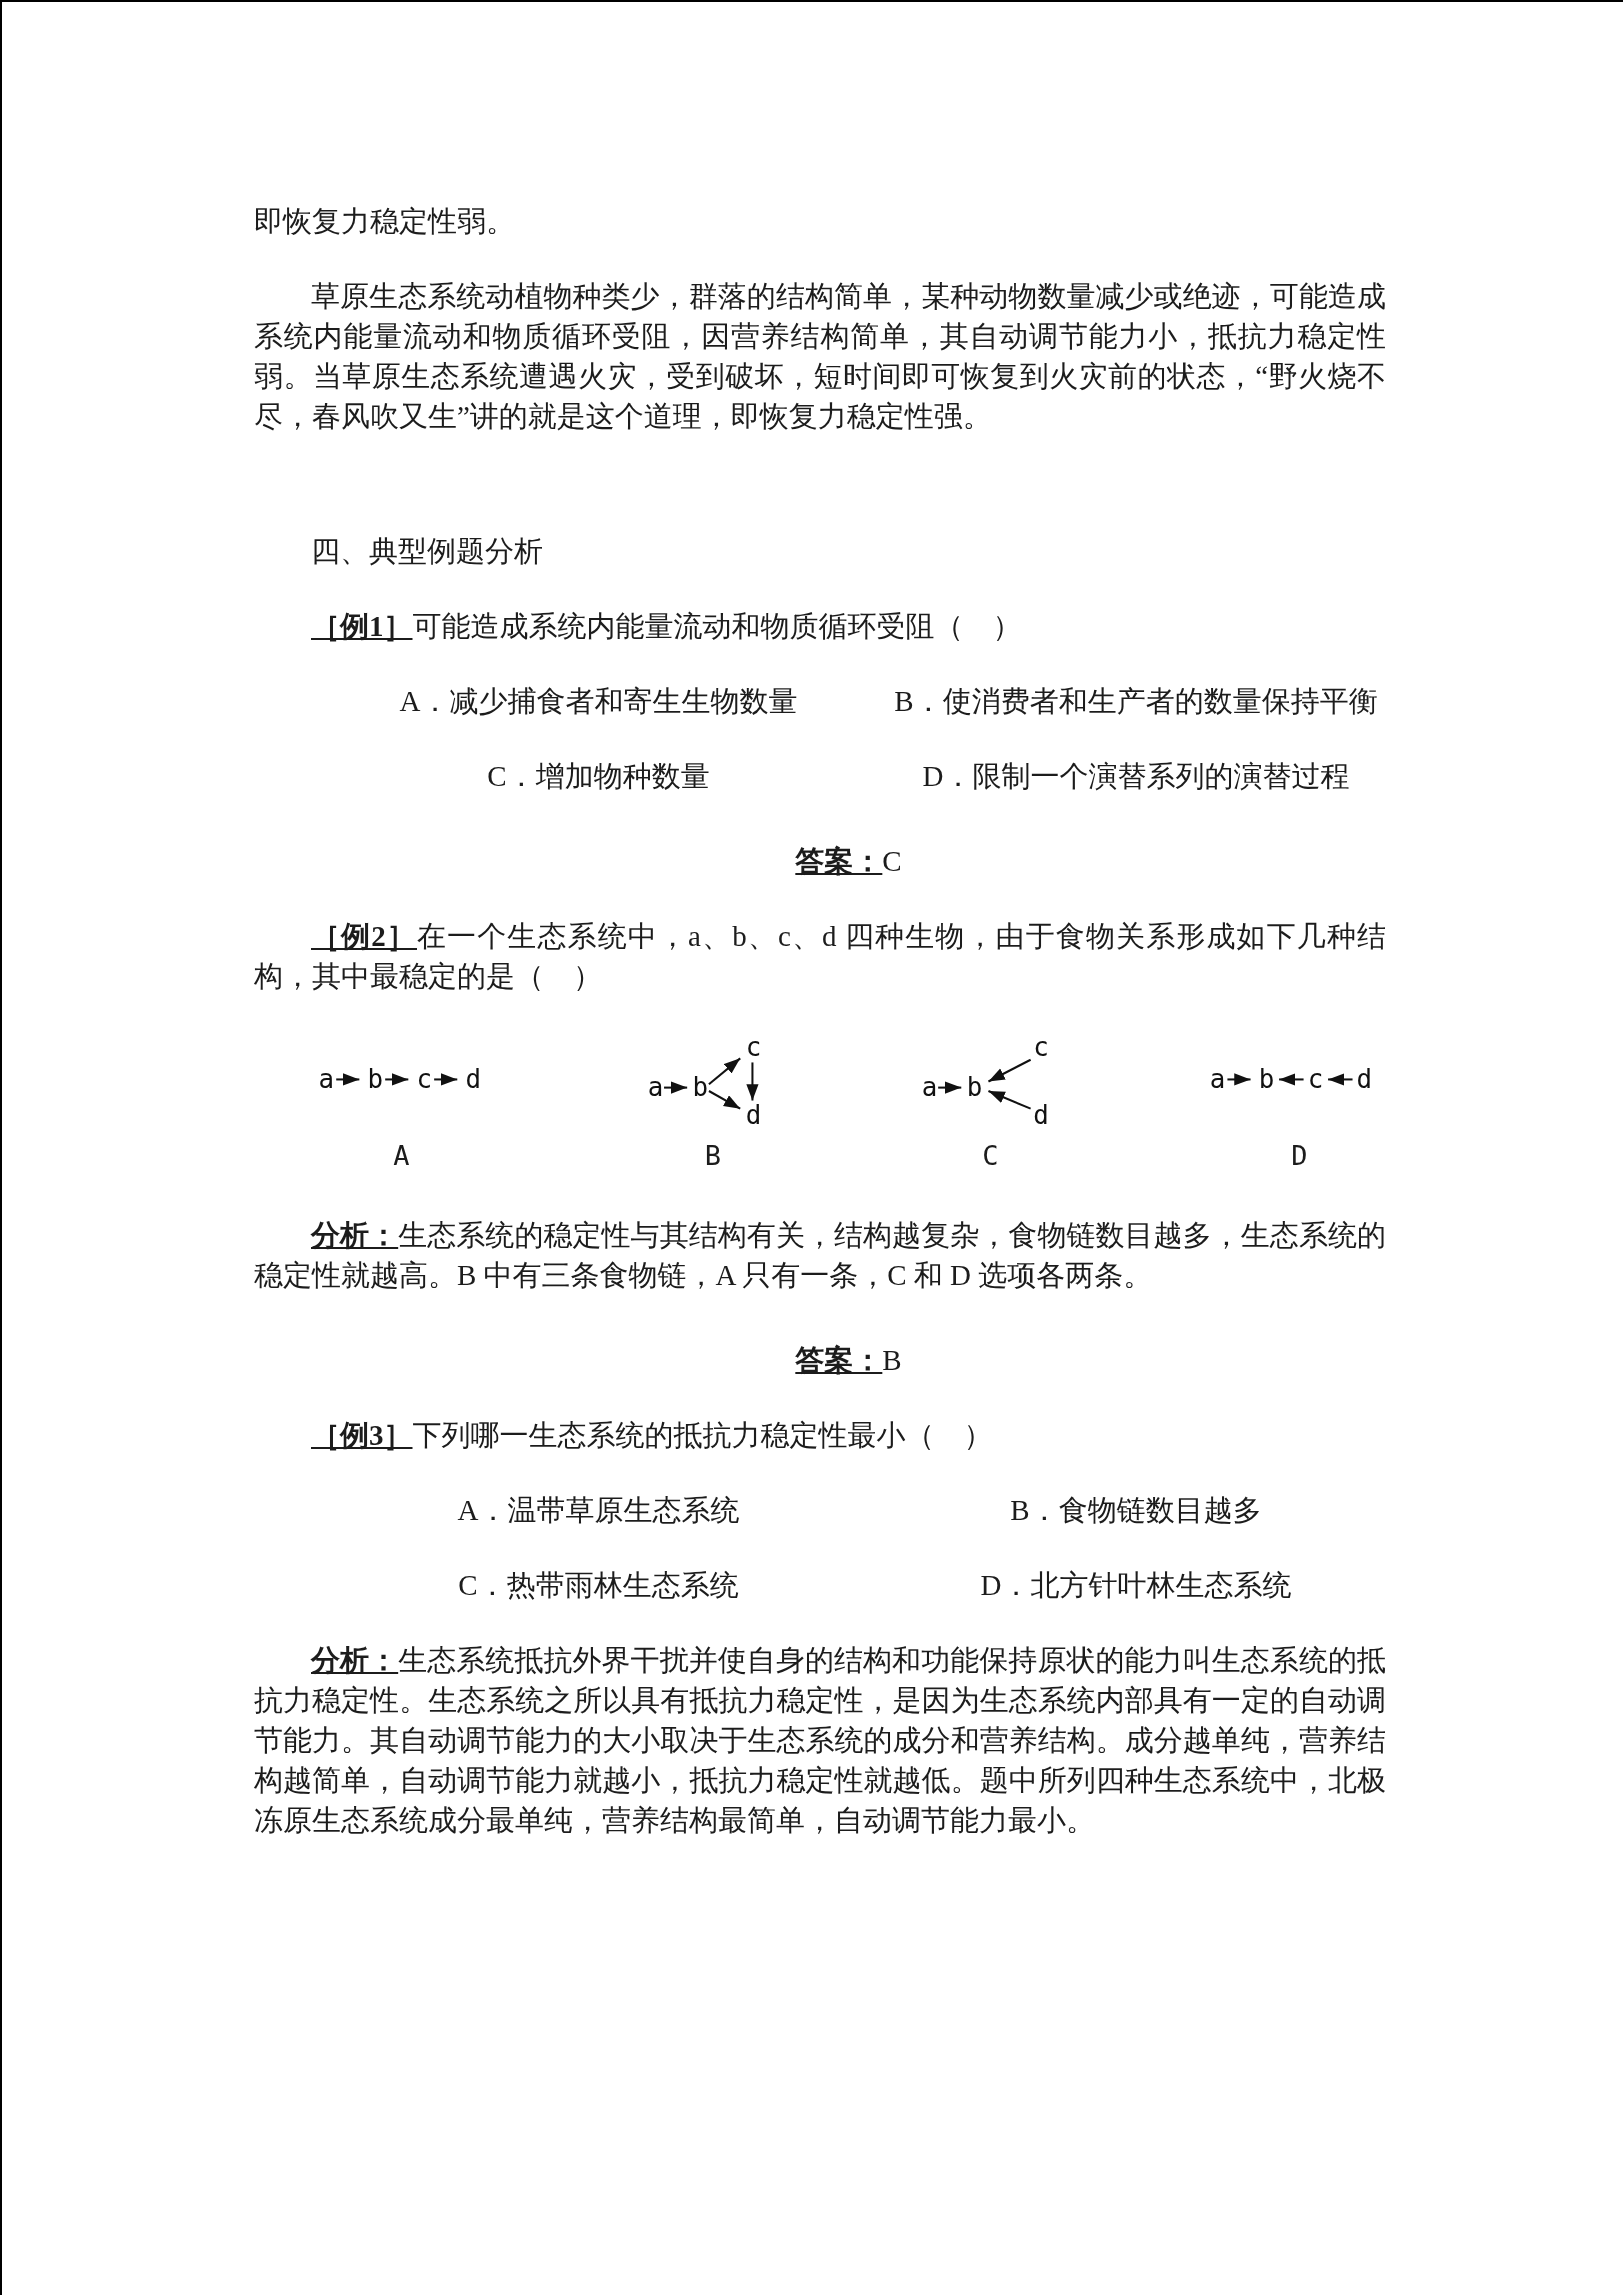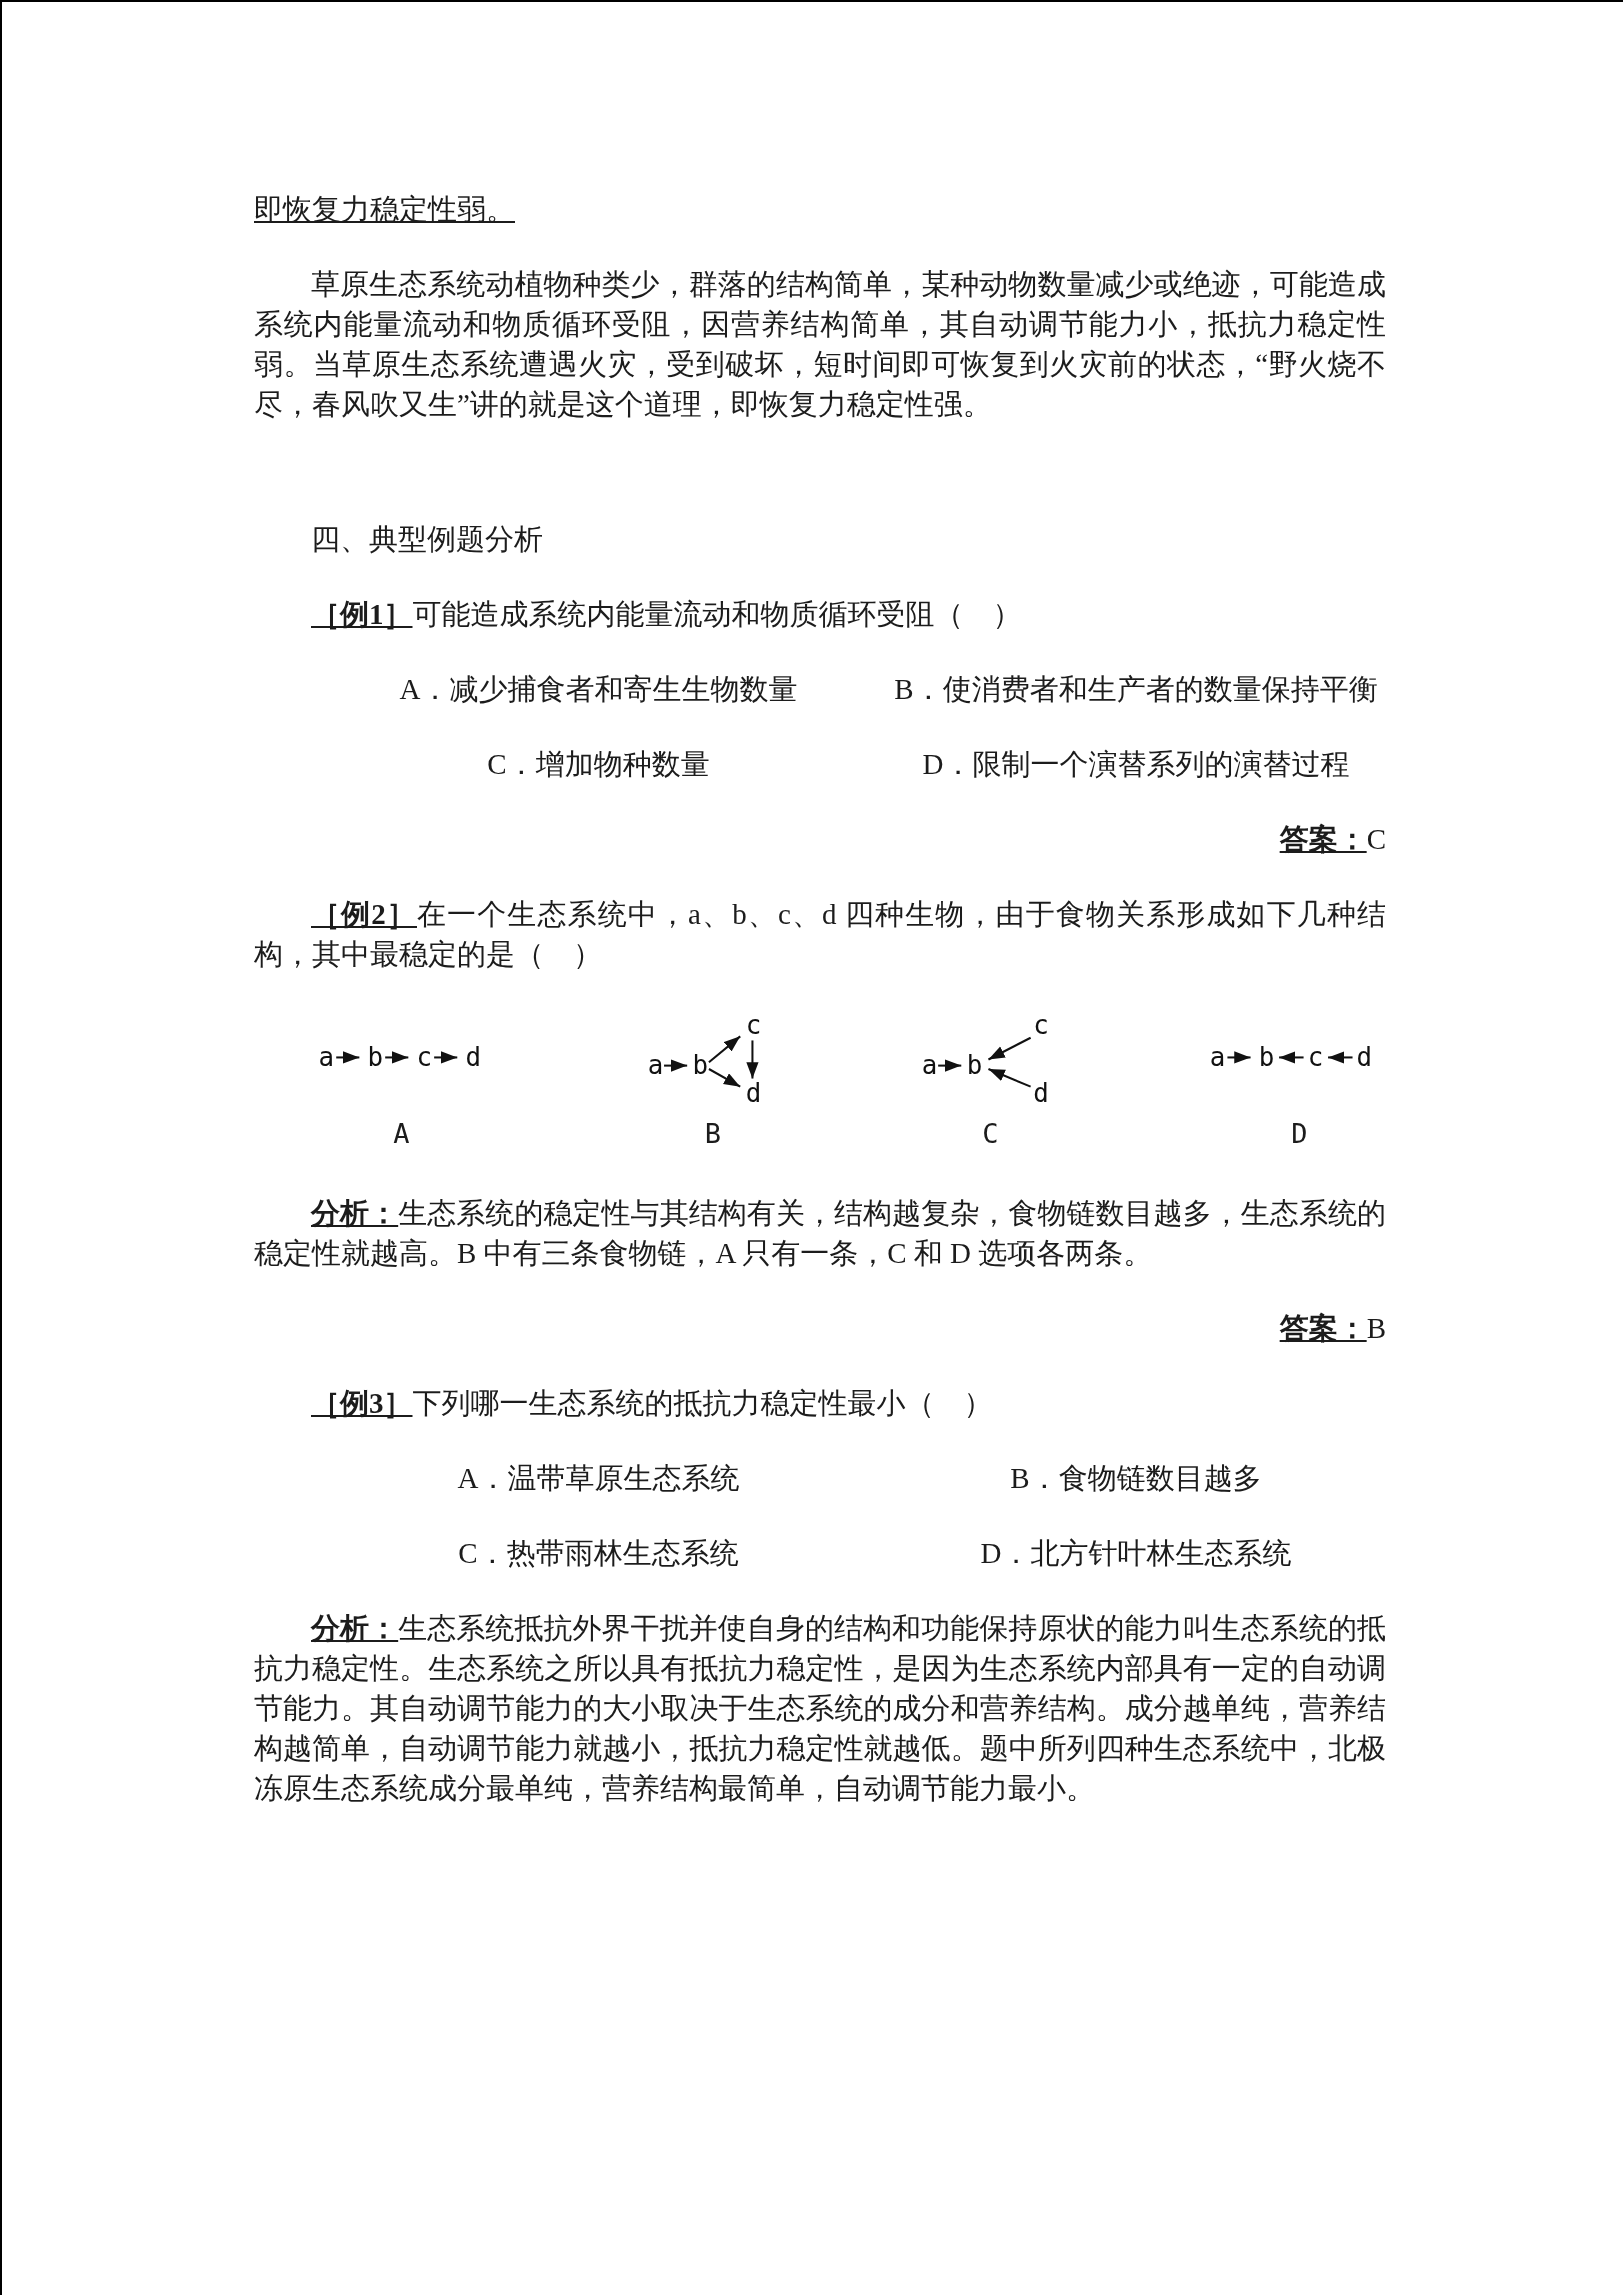--- a/index.html
+++ b/index.html
@@ -18,28 +18,28 @@
   .content {
     position: absolute;
     left: 252px;
     top: 183px;
     width: 1132px;
     font-size: 29px;
     line-height: 40px;
     text-align: justify;
   }
   .para { margin-top: 35px; text-indent: 57px; }
-  .no-indent { text-indent: 0; margin-top: 4px; text-decoration: underline; }
+  .no-indent { text-indent: 0; margin-top: 16px; }
   .heading { margin-top: 95px; text-indent: 57px; font-weight: normal; text-align: left; }
   .q-line { margin-top: 35px; text-indent: 57px; }
   .q-line b, .para b, .answer b { font-weight: bold; text-decoration: underline; }
   .options-row { margin-top: 35px; padding-left: 57px; display: flex; text-align: center; }
   .option-left { width: 575px; }
   .option-right { flex: 1; }
-  .answer { margin-top: 35px; text-indent: 57px; text-align: right; }
+  .answer { margin-top: 45px; text-indent: 57px; text-align: center; }
   .diagrams { position: relative; height: 157px; margin-top: 27px; }
   .diagram-group { position: absolute; top: 0; text-align: center; }
   .dg-a { left: 59px;  width: 177px; }
   .dg-b { left: 391px; width: 136px; }
   .dg-c { left: 665px; width: 143px; }
   .dg-d { left: 950px; width: 191px; }
   .diagram-label {
     margin-top: 5.5px;
     font-family: "DejaVu Sans Mono", "Liberation Mono", monospace;
     font-size: 27px;

